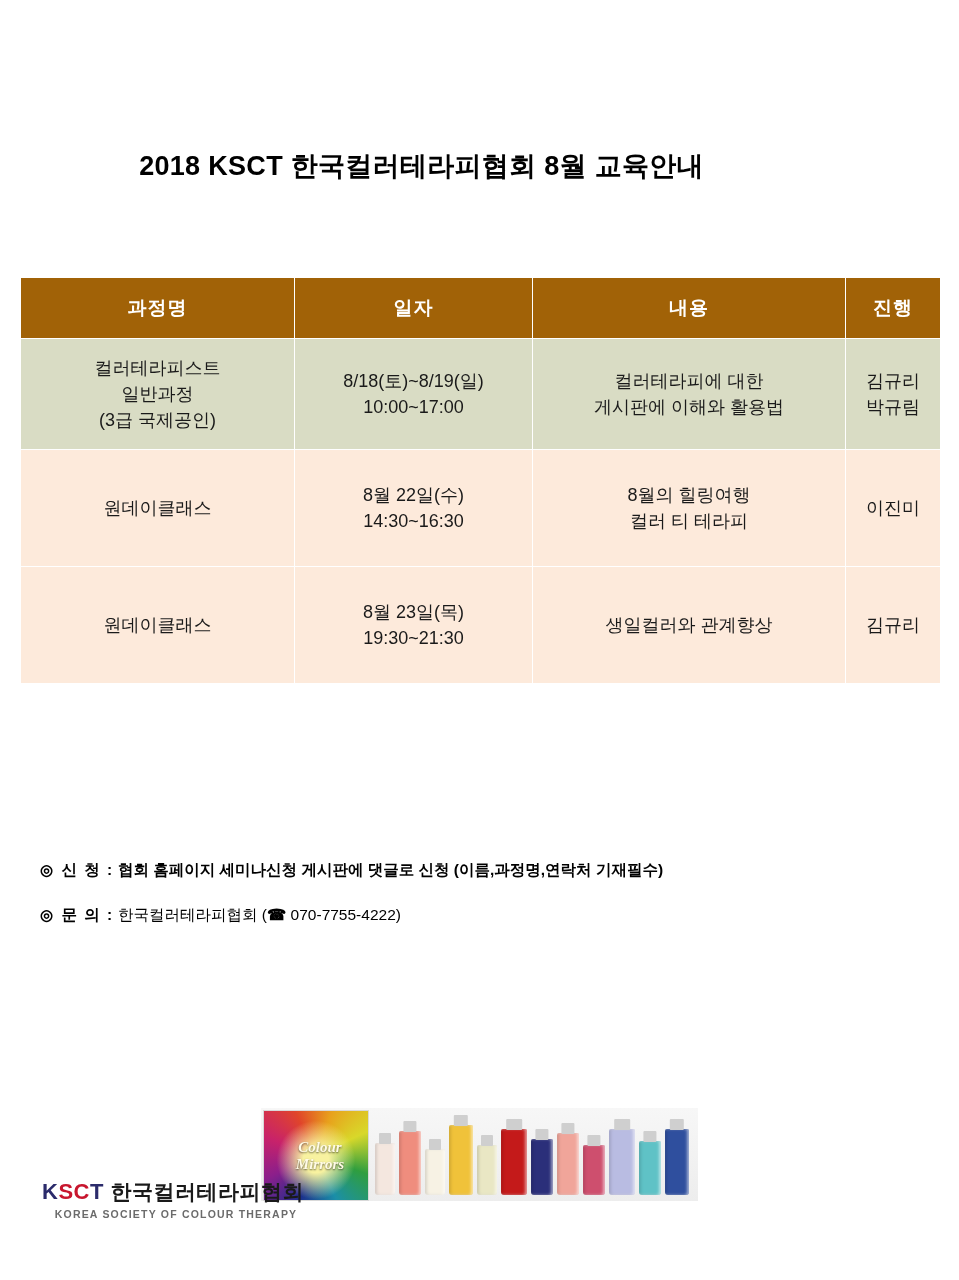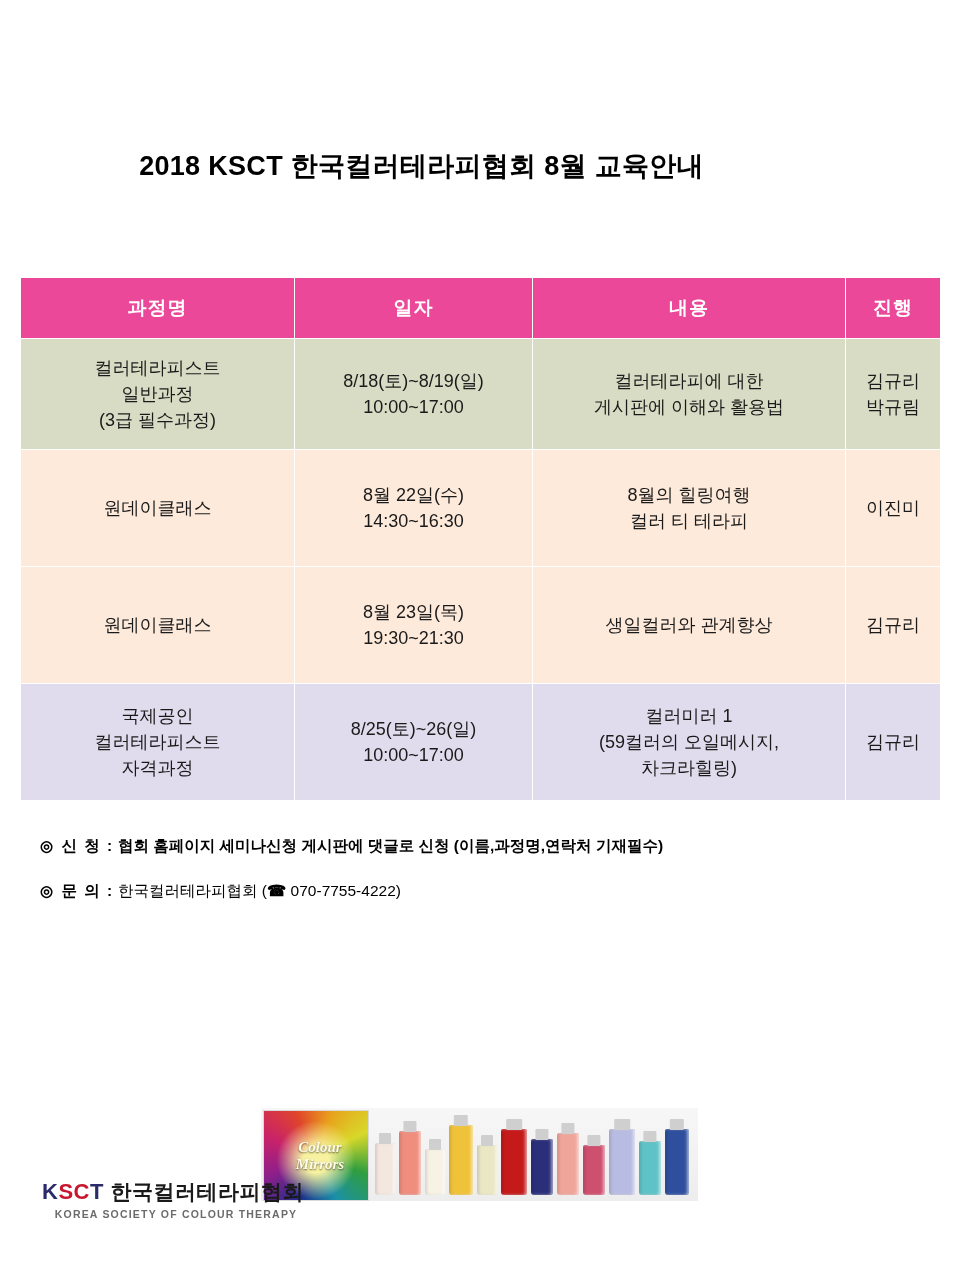--- a/index.html
+++ b/index.html
@@ -43,21 +43,21 @@
     width: 920px;
     border-collapse: collapse;
     table-layout: fixed;
   }
   .schedule-table col.c1 { width: 274px; }
   .schedule-table col.c2 { width: 238px; }
   .schedule-table col.c3 { width: 313px; }
   .schedule-table col.c4 { width: 95px; }
 
   .schedule-table th {
-    background: #ec4899;
+    background: #a16207;
     color: #ffffff;
     font-size: 19px;
     font-weight: bold;
     height: 58px;
     border: 1px solid #ffffff;
     text-align: center;
     vertical-align: middle;
     letter-spacing: 1px;
   }
   .schedule-table td {
@@ -72,21 +72,21 @@
   tr.row-0 td { background: #d9dcc4; height: 98px; }
   tr.row-1 td { background: #fdeadb; height: 104px; }
   tr.row-2 td { background: #fdeadb; height: 104px; }
   tr.row-3 td { background: #e0dced; height: 104px; }
 
   .cell-line { display: block; }
 
   
   .notes {
     position: absolute;
-    top: 836px;
+    top: 860px;
     left: 40px;
     width: 880px;
   }
   .note-row {
     font-size: 15.5px;
     font-weight: bold;
     margin-bottom: 6px;
     white-space: nowrap;
   }
   .note-mark {
@@ -222,21 +222,21 @@
         <th>일자</th>
         <th>내용</th>
         <th>진행</th>
       </tr>
     </thead>
     <tbody>
       <tr class="row-0">
         <td>
           <span class="cell-line">컬러테라피스트</span>
           <span class="cell-line">일반과정</span>
-          <span class="cell-line">(3급 필수과정)</span>
+          <span class="cell-line">(3급 국제공인)</span>
         </td>
         <td>
           <span class="cell-line">8/18(토)~8/19(일)</span>
           <span class="cell-line">10:00~17:00</span>
         </td>
         <td>
           <span class="cell-line">컬러테라피에 대한</span>
           <span class="cell-line">게시판에 이해와 활용법</span>
         </td>
         <td>
@@ -263,39 +263,20 @@
       <tr class="row-2">
         <td>
           <span class="cell-line">원데이클래스</span>
         </td>
         <td>
           <span class="cell-line">8월 23일(목)</span>
           <span class="cell-line">19:30~21:30</span>
         </td>
         <td>
           <span class="cell-line">생일컬러와 관계향상</span>
-        </td>
-        <td>
-          <span class="cell-line">김규리</span>
-        </td>
-      </tr>
-      <tr class="row-3">
-        <td>
-          <span class="cell-line">국제공인</span>
-          <span class="cell-line">컬러테라피스트</span>
-          <span class="cell-line">자격과정</span>
-        </td>
-        <td>
-          <span class="cell-line">8/25(토)~26(일)</span>
-          <span class="cell-line">10:00~17:00</span>
-        </td>
-        <td>
-          <span class="cell-line">컬러미러 1</span>
-          <span class="cell-line">(59컬러의 오일메시지,</span>
-          <span class="cell-line">차크라힐링)</span>
         </td>
         <td>
           <span class="cell-line">김규리</span>
         </td>
       </tr>
     </tbody>
   </table>
 
   <div class="notes">
 

